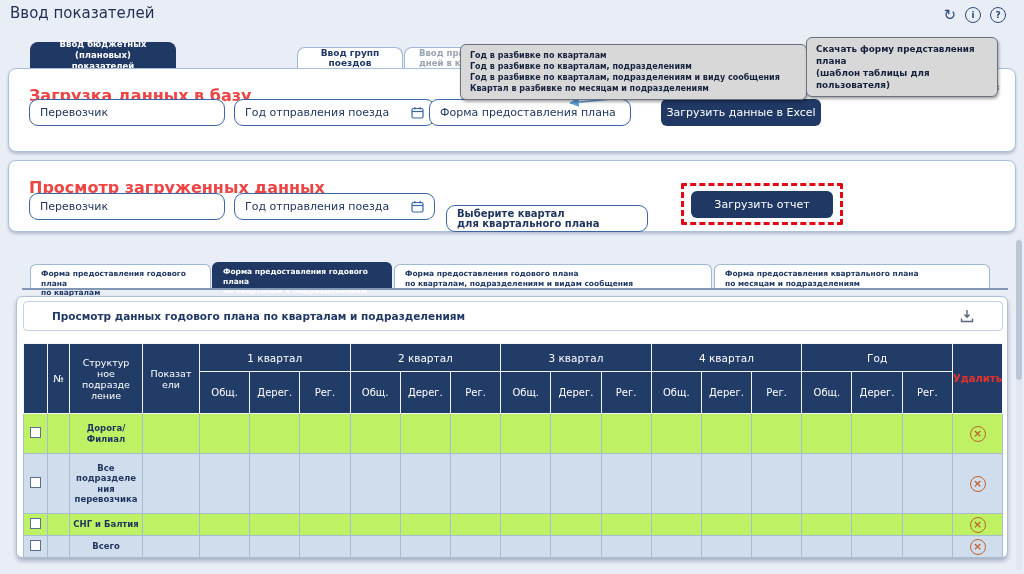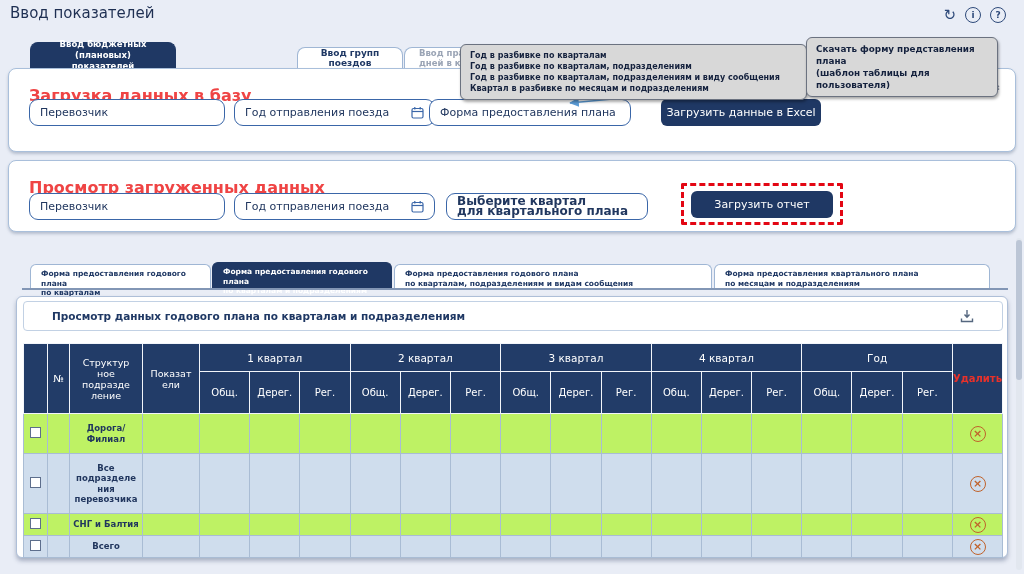--- a/index.html
+++ b/index.html
@@ -19,21 +19,21 @@
           display:flex; align-items:center; justify-content:center; text-align:center; font-weight:bold; color:#1f3864; }
   .mtab-active { background:#1f3864; color:#fff; border-color:#1f3864; }
   .mtab-disabled { color:#9aa4b5; font-weight:bold; justify-content:flex-start; text-align:left; padding-left:14px; }
 
   
   .panel { position:absolute; left:8px; width:1008px; background:#fff; border:1px solid #a9bfdb; border-radius:8px;
            box-shadow:0 2px 3px rgba(90,105,135,.35); }
   .panel-title { position:absolute; left:20px; top:17px; font-size:16px; font-weight:bold; color:#ef4444; }
   .field { position:absolute; height:27px; border:1.4px solid #3a66a8; border-radius:9px; background:#fff;
            display:flex; align-items:center; padding:0 10px; font-size:11px; color:#21375f; cursor:pointer; }
-  .field-small { font-size:12px; font-weight:bold; line-height:9.5px; }
+  .field-small { font-size:10px; font-weight:bold; line-height:9.5px;margin-top:12px; }
   .btn { position:absolute; height:27px; background:#1f3864; color:#fff; border:none; border-radius:6px;
          font-size:11px; font-family:inherit; display:flex; align-items:center; justify-content:center; cursor:pointer; }
   .cal-icon { margin-left:auto; display:block; }
   .gear-icon { position:absolute; right:14px; top:10px; font-size:15px; color:#8a93a5; cursor:pointer; }
   .dashed-highlight { position:absolute; border:3px dashed #e30613; border-radius:2px; display:flex; align-items:center; justify-content:center; }
 
   
   .tooltip { position:absolute; background:#d8d8d8; border:1px solid #6b7280; border-radius:6px;
              box-shadow:1px 2px 3px rgba(0,0,0,.35); color:#14213d; font-weight:bold; z-index:30; }
   .tooltip-plan { left:460px; top:44px; width:347px; padding:5px 9px; font-size:8px; line-height:11px; }

